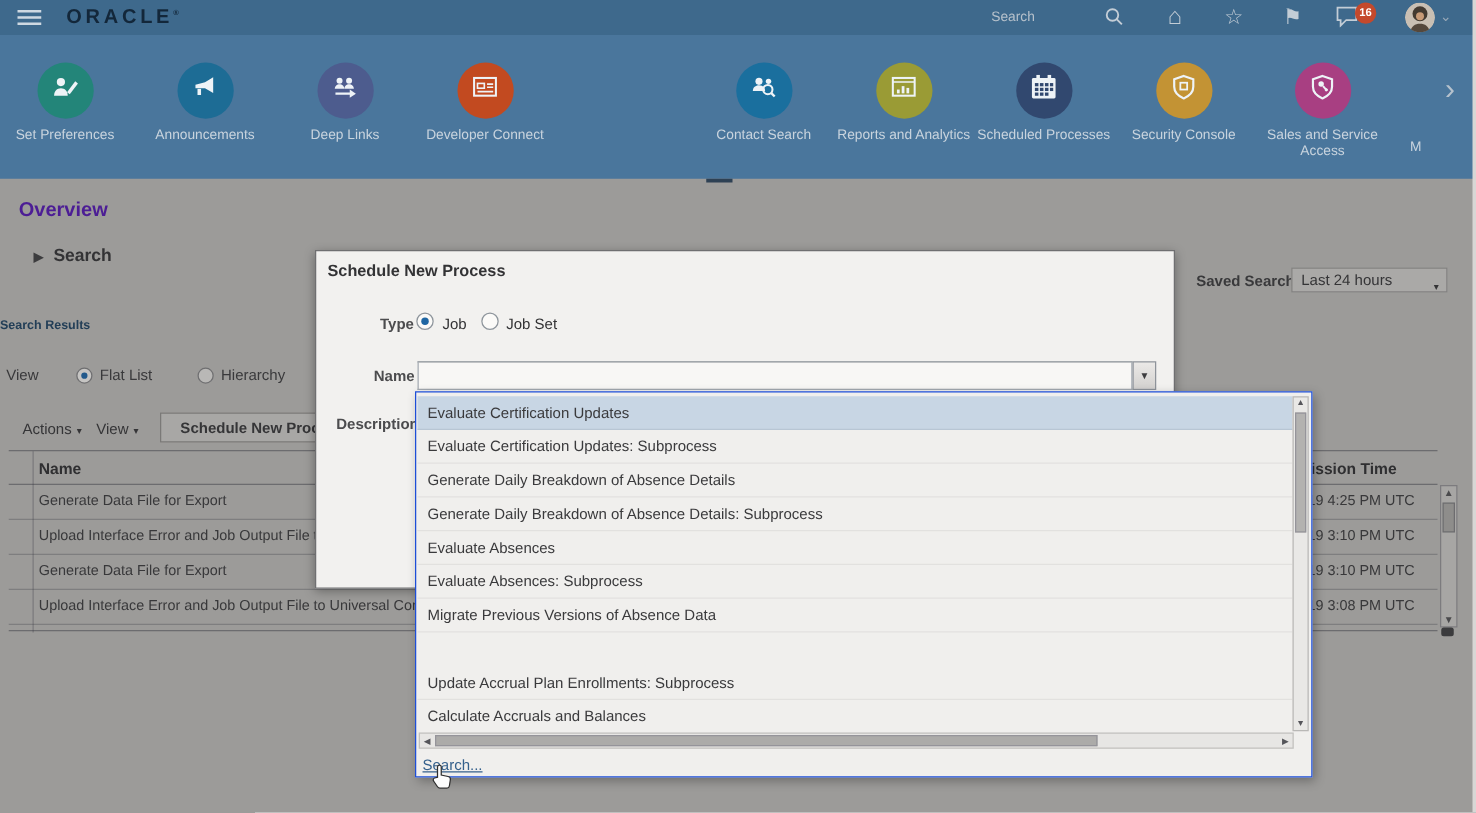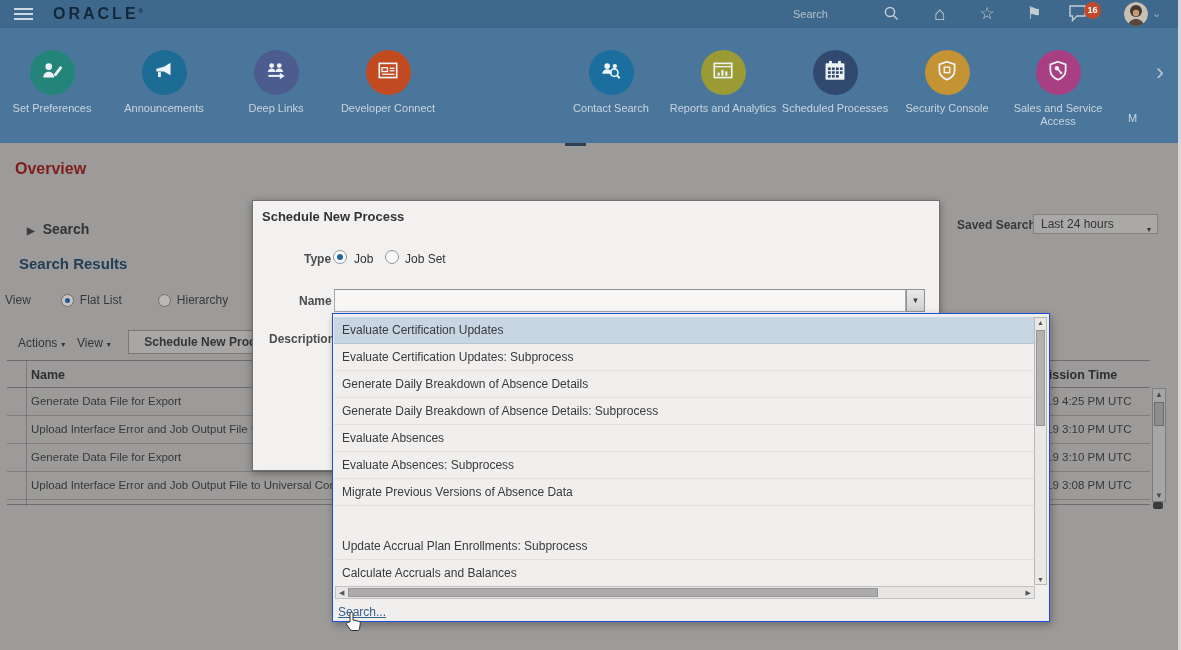--- a/index.html
+++ b/index.html
@@ -21,24 +21,24 @@
   
   .iconband { position:absolute; left:0; top:28px; width:1181px; height:115px; background:#4a769c; }
   .nav-item { position:absolute; top:22px; width:112px; text-align:center; cursor:pointer; }
   .nav-circle { width:45px; height:45px; border-radius:50%; margin:0 auto; display:flex; align-items:center; justify-content:center; }
   .nav-label { margin-top:7px; font-size:11px; line-height:13px; color:#c9d4de; }
   .nav-more { position:absolute; left:1128px; top:84px; font-size:11px; color:#c9d4de; }
   .nav-scroll { position:absolute; left:1156px; top:30px; font-size:24px; color:#b6c2cd; cursor:pointer; }
   .nav-dash { position:absolute; left:565px; top:115px; width:21px; height:3px; background:#2e4154; }
 
   
-  .pg-title { position:absolute; left:15px; top:160px; font-size:16px; font-weight:bold; color:#7f1d1d; }
-  .srch-row { position:absolute; left:27px; top:221px; font-size:14px; font-weight:bold; color:#333335; cursor:pointer; }
+  .pg-title { position:absolute; left:15px; top:160px; font-size:16px; font-weight:bold; color:#4c1d95; }
+  .srch-row { position:absolute; left:27px; top:196px; font-size:14px; font-weight:bold; color:#333335; cursor:pointer; }
   .srch-row .tri { font-size:10px; margin-right:8px; color:#3c3c3e; }
-  .results-lbl { position:absolute; left:19px; top:255px; font-size:15px; font-weight:bold; color:#223e57; }
+  .results-lbl { position:absolute; left:0; top:255px; font-size:10px; font-weight:bold; color:#223e57; }
   .view-row { position:absolute; left:5px; top:293px; font-size:12px; color:#39393b; display:flex; align-items:center; gap:6px; }
   .radio { display:inline-block; width:13px; height:13px; border-radius:50%; border:1px solid #6f6f71; background:#b9b8b6; position:relative; cursor:pointer; }
   .radio.sel { background:#c6c5c3; }
   .radio.sel::after { content:""; position:absolute; left:3px; top:3px; width:5px; height:5px; border-radius:50%; background:#235a8c; }
   .toolbar-item { position:absolute; top:336px; font-size:12px; color:#353537; cursor:pointer;text-align:center; }
   .toolbar-item .dn { font-size:8px; margin-left:4px; }
   .sched-btn { position:absolute; left:128px; top:330px; width:164px; height:24px; background:#a8a7a5; border:1px solid #7a7977; font-size:12px; font-weight:bold; color:#353537; text-align:center; line-height:22px; cursor:pointer; }
 
   
   .tbl { position:absolute; left:7px; top:360px; width:1143px; height:145px; border-top:1px solid rgba(50,50,60,.45); border-bottom:1px solid rgba(50,50,60,.45); }

